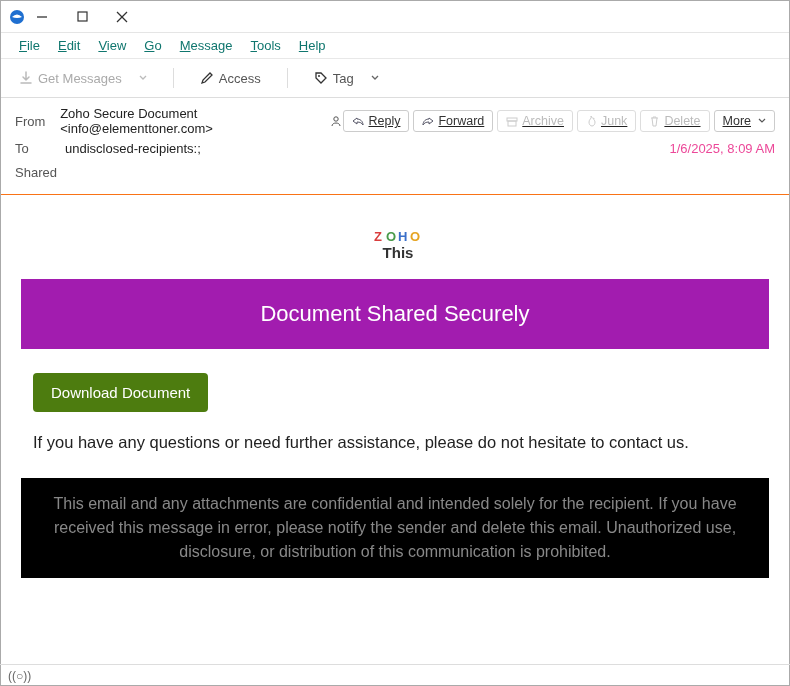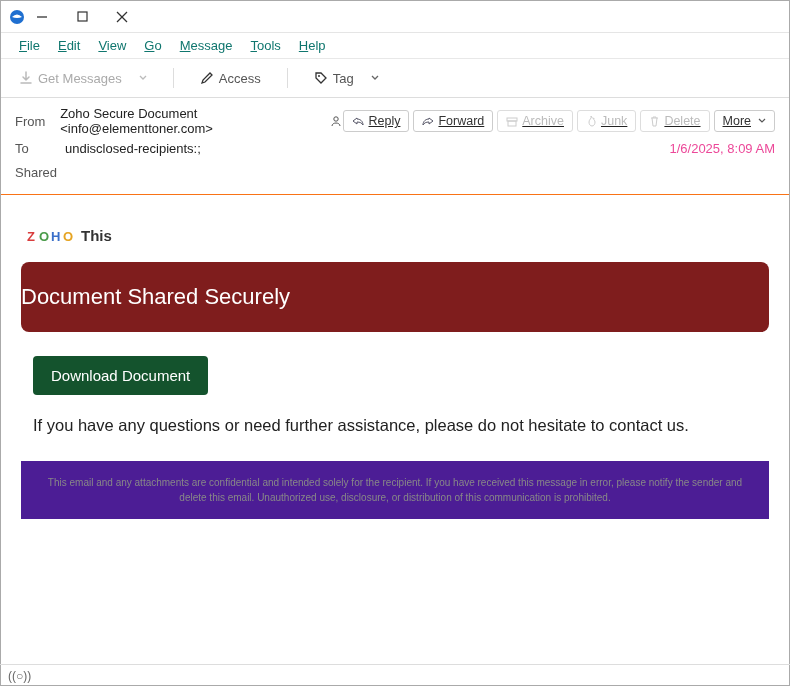--- a/index.html
+++ b/index.html
@@ -23,26 +23,26 @@
 .msg-row { display: flex; align-items: center; min-height: 24px; font-size: 13px; }
 .msg-label { width: 50px; color: #555; }
 .msg-value { color: #222; }
 .msg-value.bold { font-weight: 600; }
 .action-bar { margin-left: auto; display: flex; gap: 4px; text-decoration: underline; }
 .act-btn { display: flex; align-items: center; gap: 4px; border: 1px solid #ccc; border-radius: 3px; padding: 3px 8px; font-size: 12.5px; color: #333; background: #fff; }
 .act-btn.dis { color: #bbb; border-color: #ddd; }
 .date { margin-left: auto; color: #ec4899; font-size: 13px; }
 .contact-icon { width: 14px; height: 14px; display: inline-flex; vertical-align: middle; margin-left: 4px; }
 .body-area { padding: 24px 20px; }
-.zoho-logo { display: flex; align-items: center; gap: 6px; margin: 8px 0 18px 6px; font-size: 15px; font-weight: 600; color: #333; }
+.zoho-logo { display: flex; align-items: center; margin: 8px 0 18px 6px; font-size: 15px; font-weight: 600; color: #333; flex-direction: column; }
 .zoho-logo .glyphs span { display: inline-block; width: 12px; font-weight: 700; font-size: 13px; }
-.banner { background: #7f1d1d; color: #fff; text-align: left; font-size: 22px; padding: 22px 0; margin: 0 0 24px 0; font-weight: 400; border-radius: 8px; }
+.banner { background: #a21caf; color: #fff; text-align: center; font-size: 22px; padding: 22px 0; margin: 0 0 24px 0; font-weight: 400; }
 .para { font-size: 16.5px; color: #222; line-height: 1.55; margin: 0 12px 18px 12px; }
-.dl-btn { display: inline-block; background: #14532d; color: #fff; font-size: 15px; padding: 11px 18px; border-radius: 4px; margin: 0 12px 18px 12px; }
-.footer-box { background: #4c1d95; color: #888; font-size: 10px; text-align: center; padding: 14px 22px; line-height: 1.5; margin: 22px 0 0 0; }
+.dl-btn { display: inline-block; background: #4d7c0f; color: #fff; font-size: 15px; padding: 11px 18px; border-radius: 4px; margin: 0 12px 18px 12px; }
+.footer-box { background: #000000; color: #888; font-size: 16px; text-align: center; padding: 14px 22px; line-height: 1.5; margin: 22px 0 0 0; }
 .statusbar { position: absolute; bottom: 0; left: 0; right: 0; height: 22px; border-top: 1px solid #ddd; display: flex; align-items: center; padding: 0 8px; font-size: 12px; color: #666; }
 svg { display: block; }
 </style>
 </head>
 <body>
 
 <div class="titlebar">
   <span class="app-icon">
     <svg viewBox="0 0 16 16">
         <circle cx="8" cy="8" r="7" fill="#1f6fd0"></circle>

